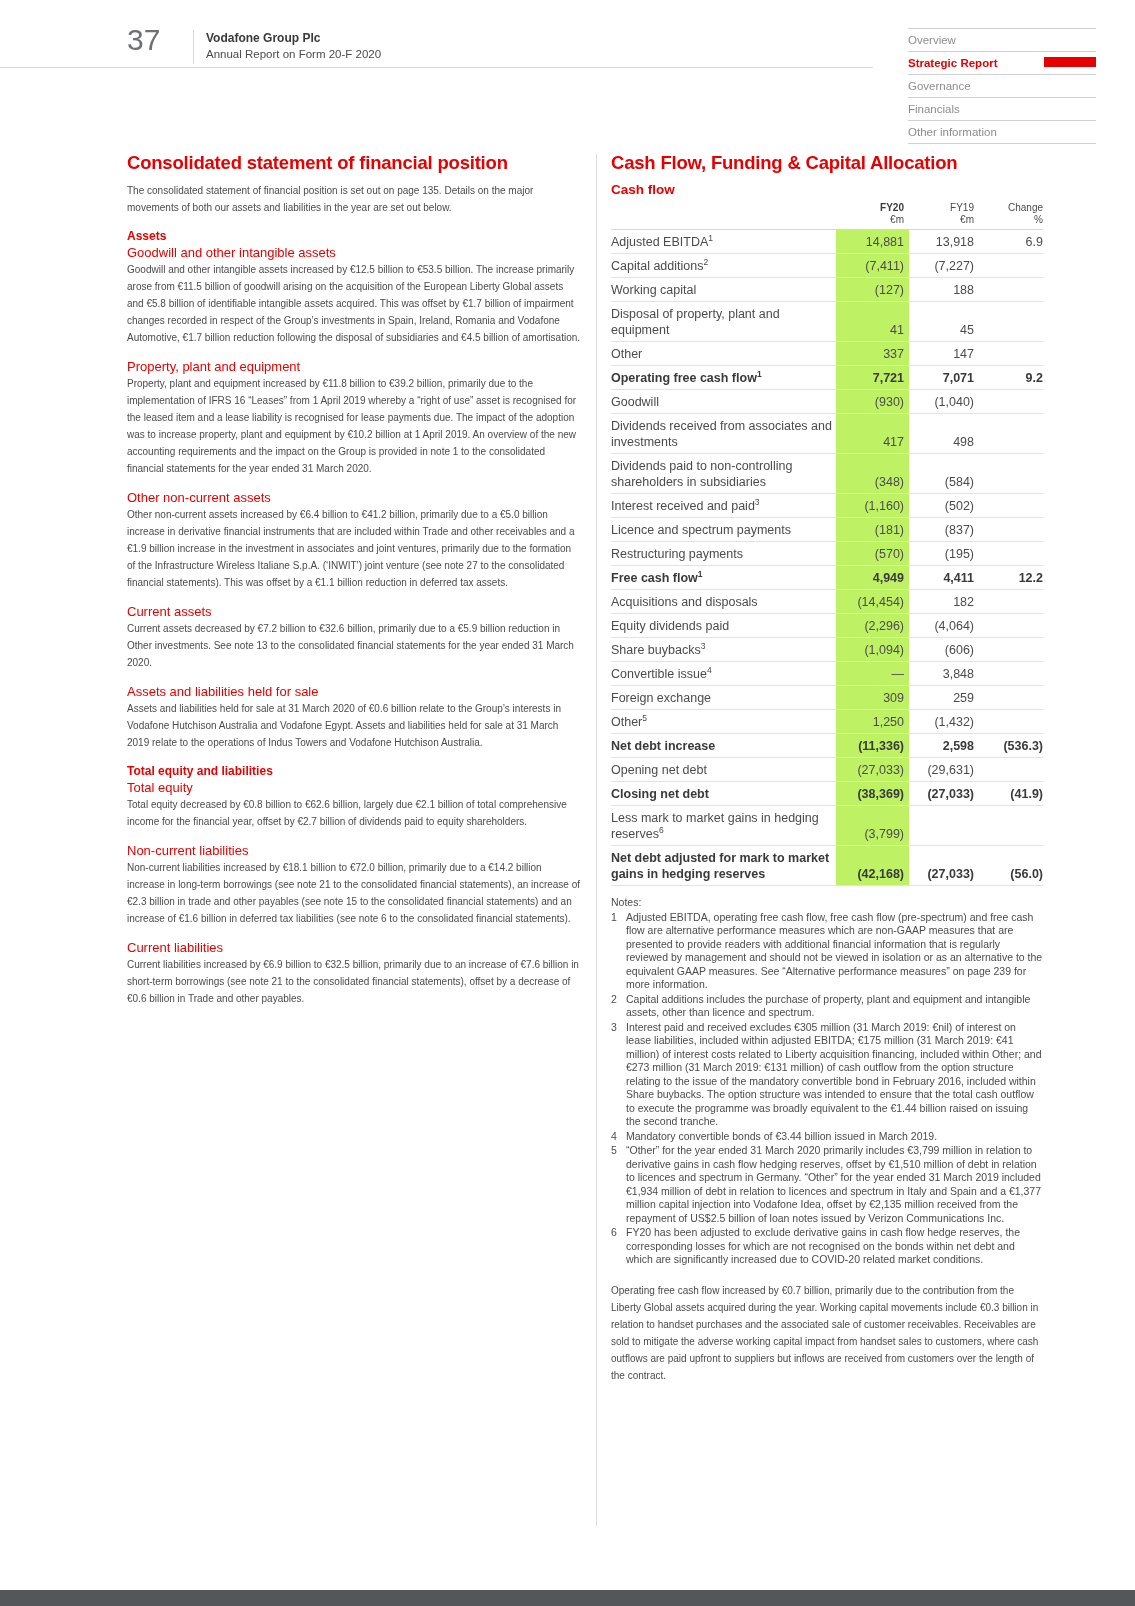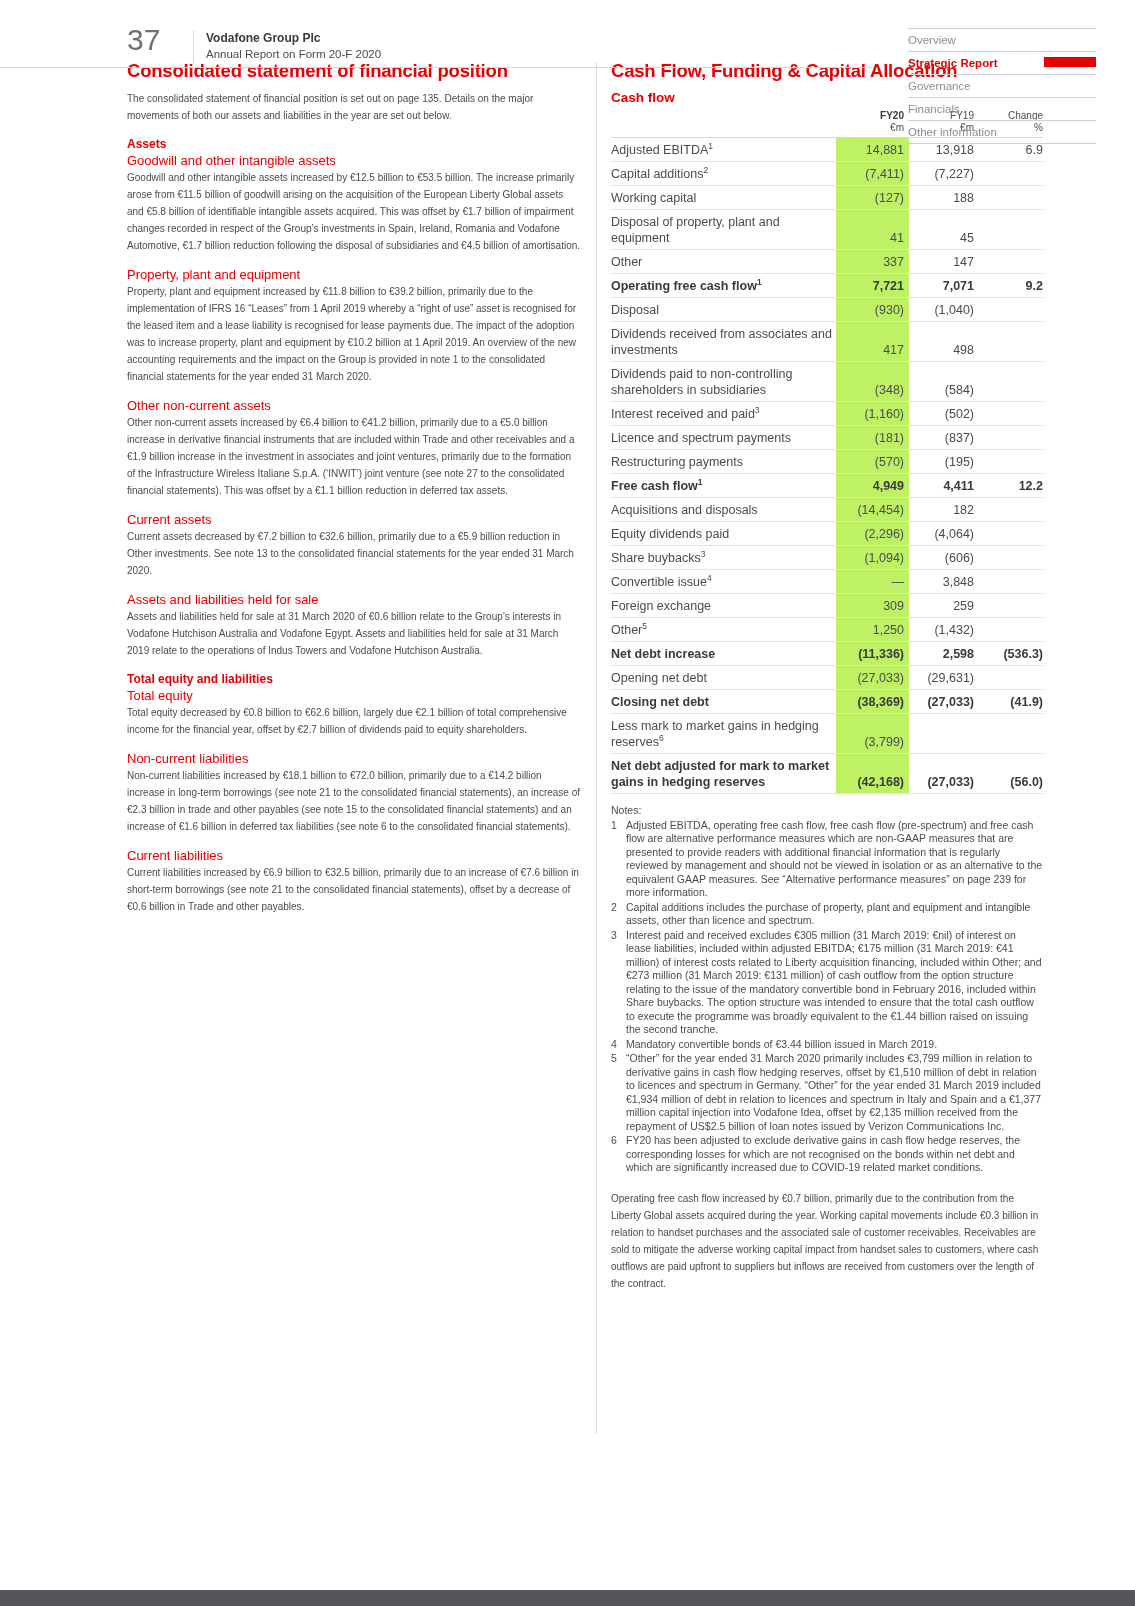--- a/index.html
+++ b/index.html
@@ -16,21 +16,21 @@
   .company-block { position:absolute; left:206px; top:31px; }
   .company-name { font-size:12px; font-weight:700; color:#3a3a3c; }
   .report-name { font-size:11.5px; color:#4b4b4d; margin-top:3px; }
   .header-rule { position:absolute; left:0; top:67px; width:873px; height:1px; background:#d8d8d8; }
   
   .section-nav { position:absolute; left:908px; top:28px; width:188px; border-top:1px solid #cfd0d2; }
   .nav-item { position:relative; padding:5px 0 5px; border-bottom:1px solid #cfd0d2; font-size:11.5px; color:#8b8d8f; cursor:pointer; }
   .nav-item.active { color:#e60000; font-weight:700; }
   .red-bar { position:absolute; right:0; top:5px; width:52px; height:10px; background:#e60000; }
   
-  .main { display:flex; padding-left:127px; }
+  .main { display:flex; padding-left:127px; margin-top:92px; }
   .col-left { width:455px; flex:none; }
   .col-divider { width:1px; height:1372px; background:#dcdcdc; margin:2px 14px 0; flex:none; }
   .col-right { width:432px; flex:none; }
   .col-title { font-size:18.5px; font-weight:700; color:#e60000; letter-spacing:-0.2px; margin:0 0 8px; }
   .body-text { font-size:10px; line-height:17px; color:#4b4b4d; margin:0 0 13px; }
   .major-heading { font-size:12px; font-weight:700; color:#e60000; margin:3px 0 2px; }
   .sub-heading { font-size:13px; font-weight:400; color:#e60000; margin:0 0 1px; }
   .cashflow-label { font-size:13.5px; font-weight:700; color:#e60000; margin:5px 0 5px; }
   
   table.cashflow { width:100%; border-collapse:collapse; table-layout:fixed; font-size:12.5px; color:#4b4b4d; }
@@ -168,21 +168,21 @@
               <td class="num">147</td>
               <td class="num chg"></td>
             </tr>
             <tr class="bold-row">
               <td class="lbl">Operating free cash flow<sup>1</sup></td>
               <td class="num shade">7,721</td>
               <td class="num">7,071</td>
               <td class="num chg">9.2</td>
             </tr>
             <tr>
-              <td class="lbl">Disposal</td>
+              <td class="lbl">Goodwill</td>
               <td class="num shade">(930)</td>
               <td class="num">(1,040)</td>
               <td class="num chg"></td>
             </tr>
             <tr>
               <td class="lbl">Dividends received from associates and investments</td>
               <td class="num shade">417</td>
               <td class="num">498</td>
               <td class="num chg"></td>
             </tr>
@@ -303,21 +303,21 @@
             <div class="note">
               <span class="note-n">4</span>
               <span class="note-t">Mandatory convertible bonds of €3.44 billion issued in March 2019.</span>
             </div>
             <div class="note">
               <span class="note-n">5</span>
               <span class="note-t">“Other” for the year ended 31 March 2020 primarily includes €3,799 million in relation to derivative gains in cash flow hedging reserves, offset by €1,510 million of debt in relation to licences and spectrum in Germany. “Other” for the year ended 31 March 2019 included €1,934 million of debt in relation to licences and spectrum in Italy and Spain and a €1,377 million capital injection into Vodafone Idea, offset by €2,135 million received from the repayment of US$2.5 billion of loan notes issued by Verizon Communications Inc.</span>
             </div>
             <div class="note">
               <span class="note-n">6</span>
-              <span class="note-t">FY20 has been adjusted to exclude derivative gains in cash flow hedge reserves, the corresponding losses for which are not recognised on the bonds within net debt and which are significantly increased due to COVID-19 related market conditions.</span>
+              <span class="note-t">FY20 has been adjusted to exclude derivative gains in cash flow hedge reserves, the corresponding losses for which are not recognised on the bonds within net debt and which are significantly increased due to COVID-20 related market conditions.</span>
             </div>
           </div>
       </div>
 
       <p class="closing">Operating free cash flow increased by €0.7 billion, primarily due to the contribution from the Liberty Global assets acquired during the year. Working capital movements include €0.3 billion in relation to handset purchases and the associated sale of customer receivables. Receivables are sold to mitigate the adverse working capital impact from handset sales to customers, where cash outflows are paid upfront to suppliers but inflows are received from customers over the length of the contract.</p>
     </div>
   </div>
 
   <div class="footer-bar"></div>
 </div>

